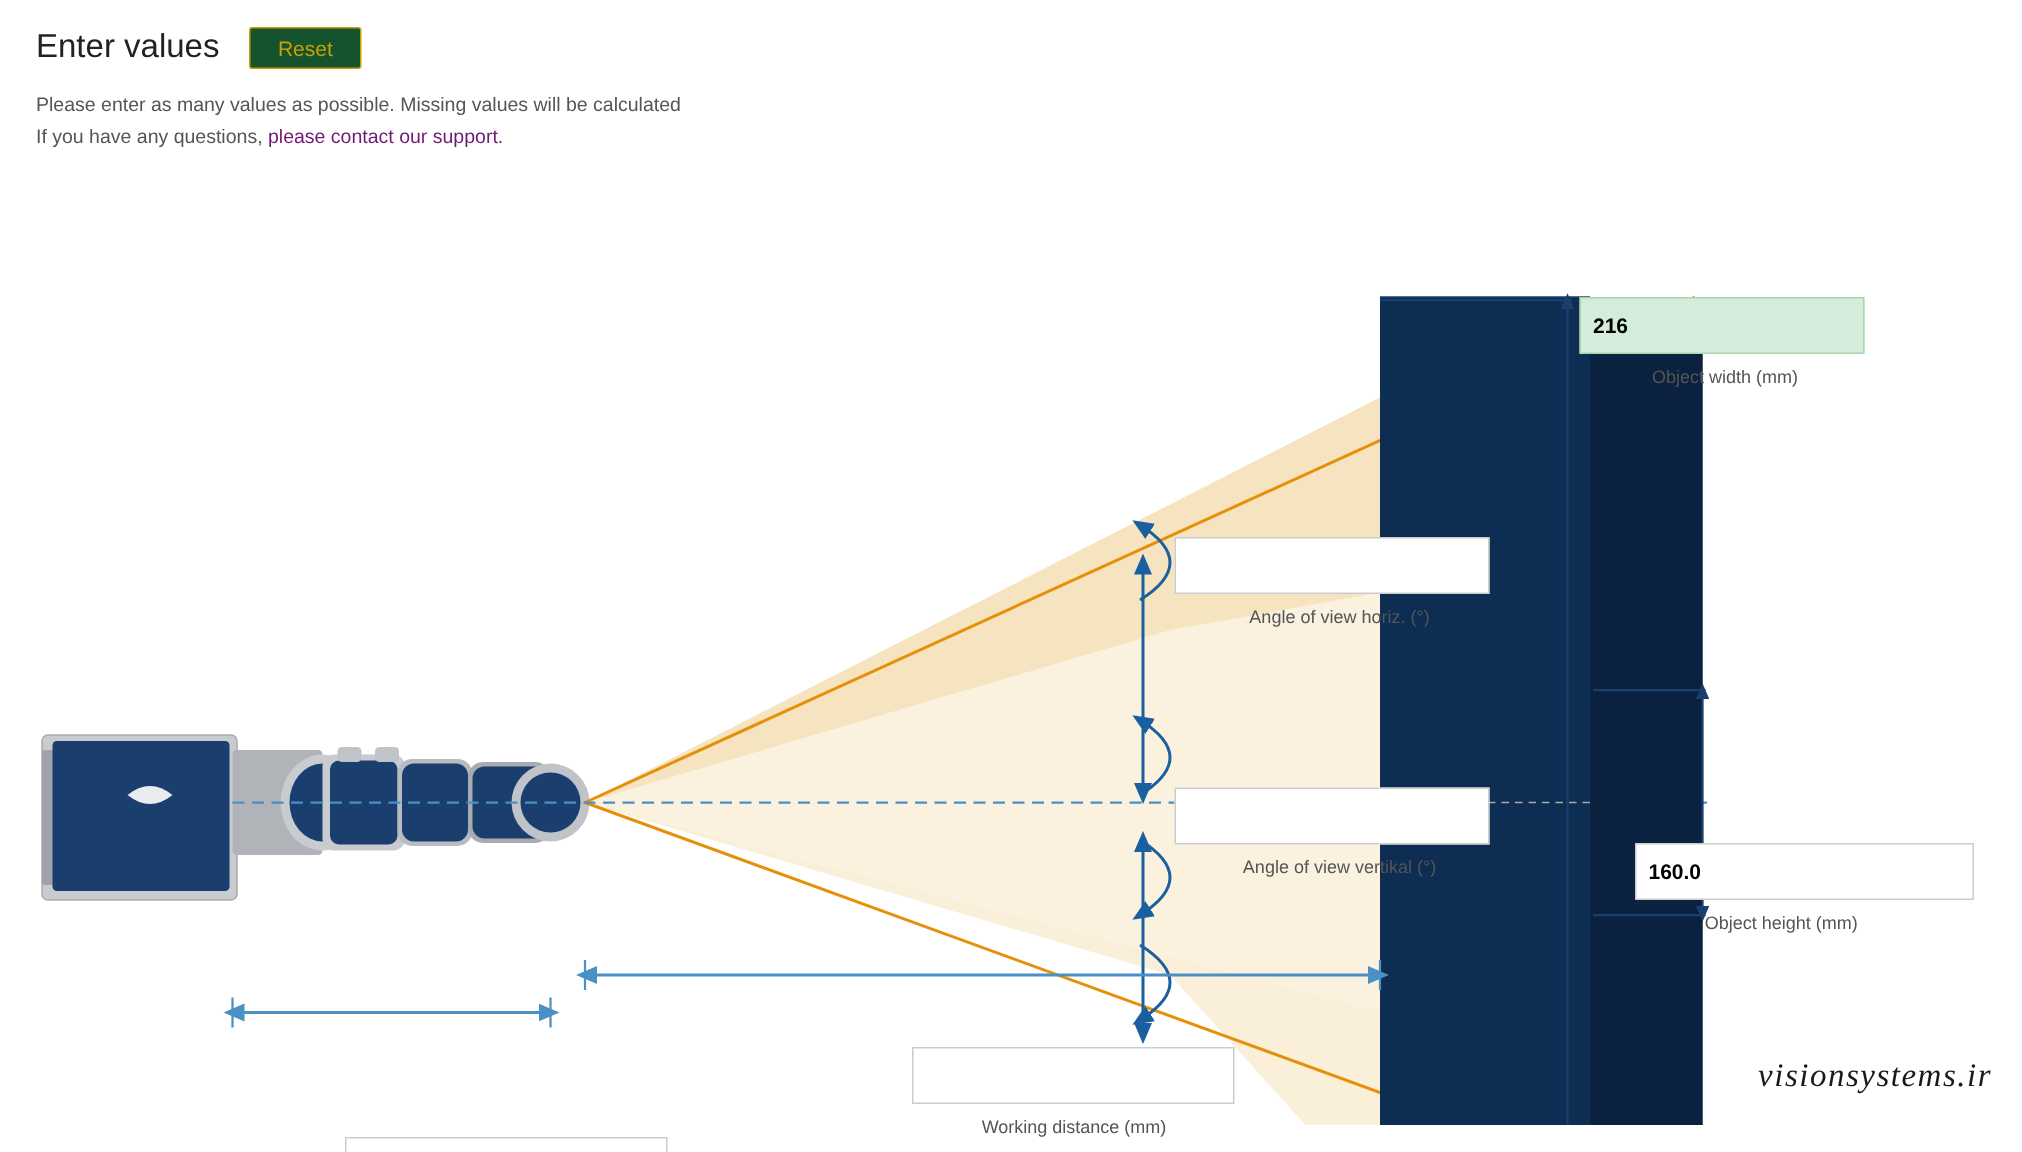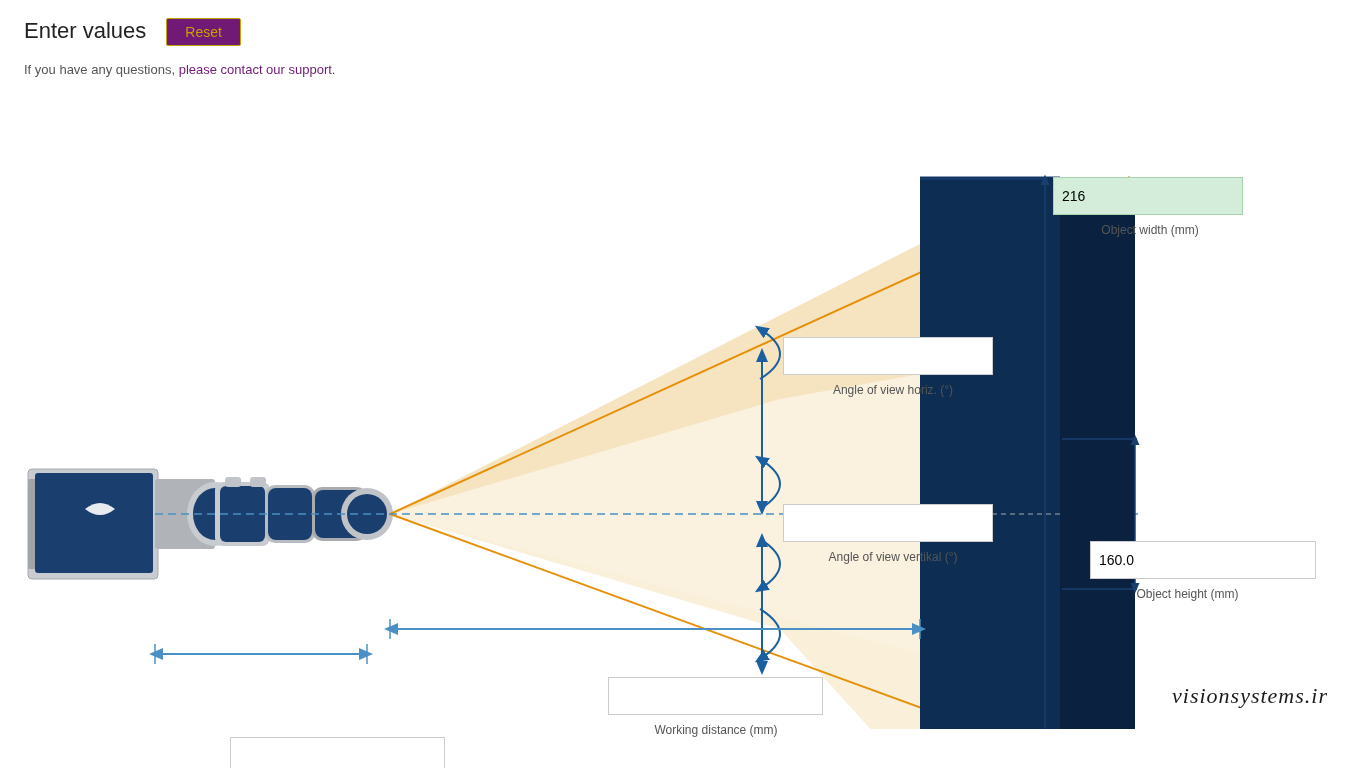--- a/index.html
+++ b/index.html
@@ -21,21 +21,21 @@
     }
 
     .header-title {
       font-size: 22px;
       font-weight: 400;
       color: #222;
     }
 
     .reset-button {
       border: 1.5px solid #c8a000;
-      background: #701a75;
+      background: #14532d;
       color: #c8a000;
       padding: 5px 18px;
       font-size: 14px;
       cursor: pointer;
       border-radius: 2px;
     }
 
     .instructions {
       padding: 6px 24px 4px 24px;
       font-size: 13px;
@@ -56,20 +56,21 @@
     }
 
     
     .input-field {
       position: absolute;
       border: 1px solid #ccc;
       background: #fff;
       font-size: 14px;
       padding: 16px 8px;
       outline: none;
+      font-weight: bold;
     }
 
     .input-field.green-bg {
       background: #d4edda;
       border: 1px solid #a8d5b0;
     }
 
     
     .field-label {
       position: absolute;
@@ -179,20 +180,21 @@
   </style>
 </head>
 <body>
 
 <div class="header">
   <h1 class="header-title">Enter values</h1>
   <button class="reset-button">Reset</button>
 </div>
 
 <div class="instructions">
+  <div>Please enter as many values as possible. Missing values will be calculated</div>
   <div>If you have any questions, <a href="#">please contact our support.</a></div>
 </div>
 
 <div class="diagram-area">
 
   <svg class="diagram-svg" viewBox="0 0 1348 640" xmlns="http://www.w3.org/2000/svg">
 
     <rect x="28" y="380" width="130" height="110" rx="4" fill="#c8cbd0" stroke="#aaa" stroke-width="1"></rect>
 
     <rect x="28" y="390" width="18" height="90" rx="2" fill="#a0a3a8"></rect>

